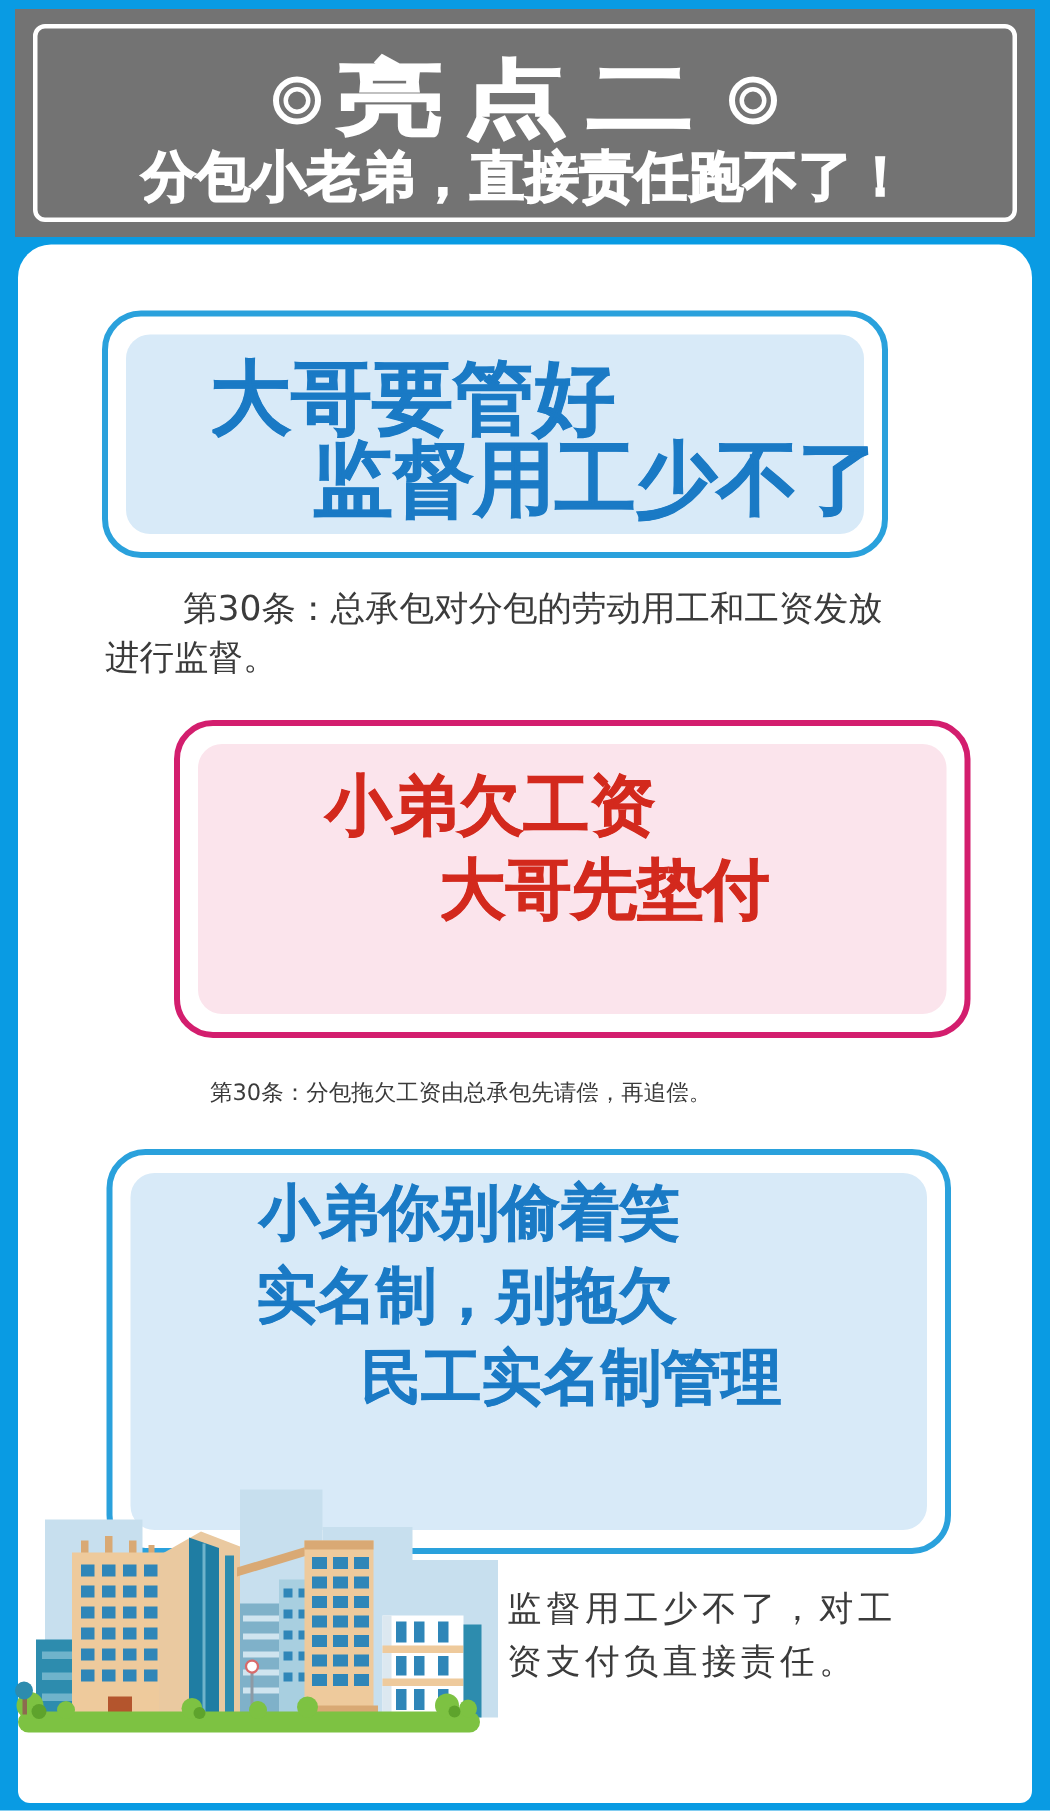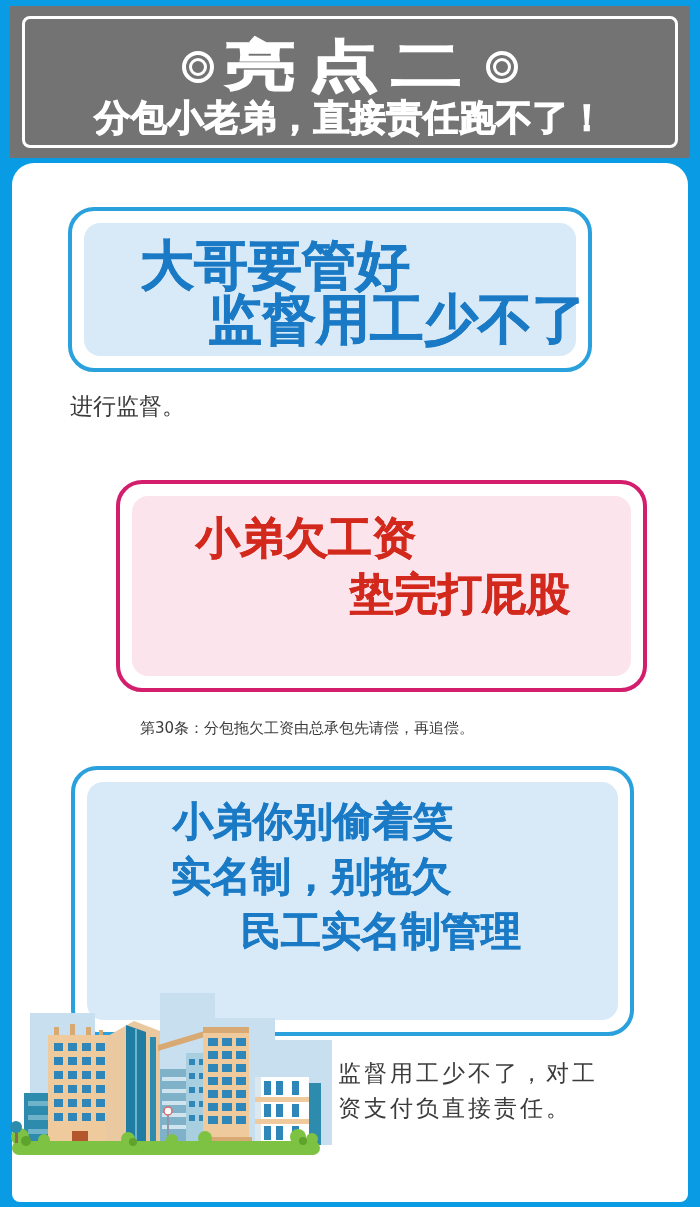--- a/index.html
+++ b/index.html
@@ -45,38 +45,38 @@
     background:#ffffff; border-radius:22px 22px 8px 8px; z-index:1;
   }
   
   .box{ position:absolute; background:#fff; border-radius:26px; z-index:2; }
   .box .inner{ position:absolute; inset:12px; border-radius:16px; }
   .box .line{ font-weight:bold; white-space:nowrap; }
   .box-blue{ border:4px solid #2aa1dc; }
   .box-blue .inner{ background:#d8eaf8; }
   .box-blue .line{ color:#1a7ac5; -webkit-text-stroke:0.6px #1a7ac5; }
   .box-pink{ border:4px solid #d31e6e; }
-  .box-pink .inner{ background:#fbe4ec; }
+  .box-pink .inner{ background:#fbe4ec;padding-left:21px; }
   .box-pink .line{ color:#d3291d; -webkit-text-stroke:0.6px #d3291d; }
 
   .box1{ left:56px; top:44px;  width:516px; height:157px; }
   .box1 .inner{ padding-top:16px; }
   .box1 .line{ font-size:54px; line-height:54px; }
   .box1 .l0{ margin-left:56px; }
   .box1 .l1{ margin-left:124px; }
 
   .box2{ left:104px; top:317px; width:523px; height:204px; }
   .box2 .inner{ padding-top:14px; }
   .box2 .line{ font-size:44px; line-height:56px; }
   .box2 .l0{ margin-left:64px; }
   .box2 .l1{ margin-left:140px; }
   .box2 .l2{ margin-left:218px; }
 
   .box3{ left:59px; top:603px; width:555px; height:262px; }
-  .box3 .inner{ padding-top:12px; }
+  .box3 .inner{ padding-top:0; }
   .box3 .line{ font-size:40px; line-height:55px; }
   .box3 .l0{ margin-left:86px; }
   .box3 .l1{ margin-left:146px; }
   .box3 .l2{ margin-left:84px; }
   .box3 .l3{ margin-left:154px; }
 
   
   .caption{ position:absolute; color:#3b3b3b; z-index:4; }
   .caption .cline{ white-space:nowrap; }
   .cap1{ left:70px; top:390px; width:540px; font-size:23px; line-height:33px; }
@@ -108,34 +108,35 @@
     <div class="box box-blue box1">
       <div class="inner">
         <div class="line l0">大哥要管好</div>
         <div class="line l1">监督用工少不了</div>
       </div>
     </div>
 
     <div class="box box-pink box2">
       <div class="inner">
         <div class="line l0">小弟欠工资</div>
-        <div class="line l2">垫完打屁股</div>
+        <div class="line l1">大哥先垫付</div>
       </div>
     </div>
 
     <div class="box box-blue box3">
       <div class="inner">
         <div class="line l0">小弟你别偷着笑</div>
         <div class="line l2">实名制，别拖欠</div>
         <div class="line l3">民工实名制管理</div>
       </div>
     </div>
   </div>
 
   <div class="caption cap1">
+    <div class="cline c0">第30条：总承包对分包的劳动用工和工资发放</div>
     <div class="cline c1">进行监督。</div>
   </div>
   <div class="caption cap2">
     <div class="cline c0">第30条：分包拖欠工资由总承包先请偿，再追偿。</div>
   </div>
   <div class="caption cap3">
     <div class="cline c1">监督用工少不了，对工</div>
     <div class="cline c2">资支付负直接责任。</div>
   </div>
 

